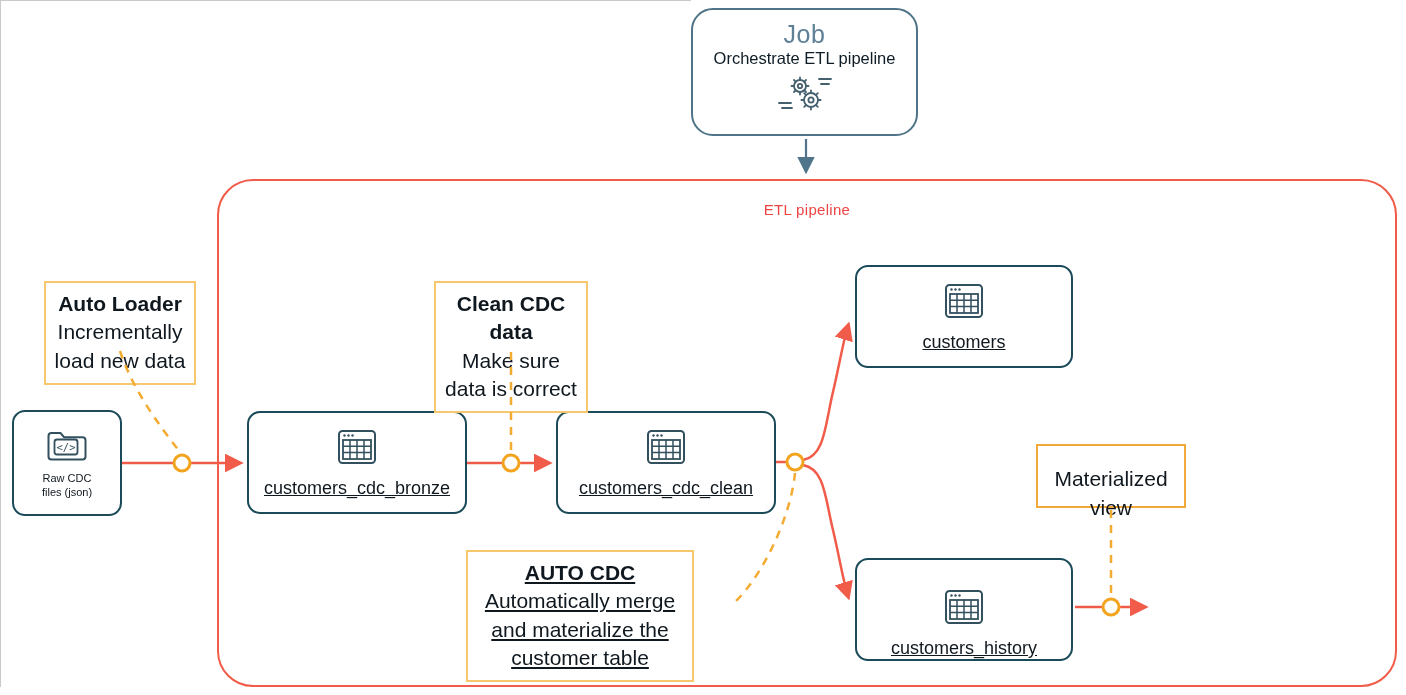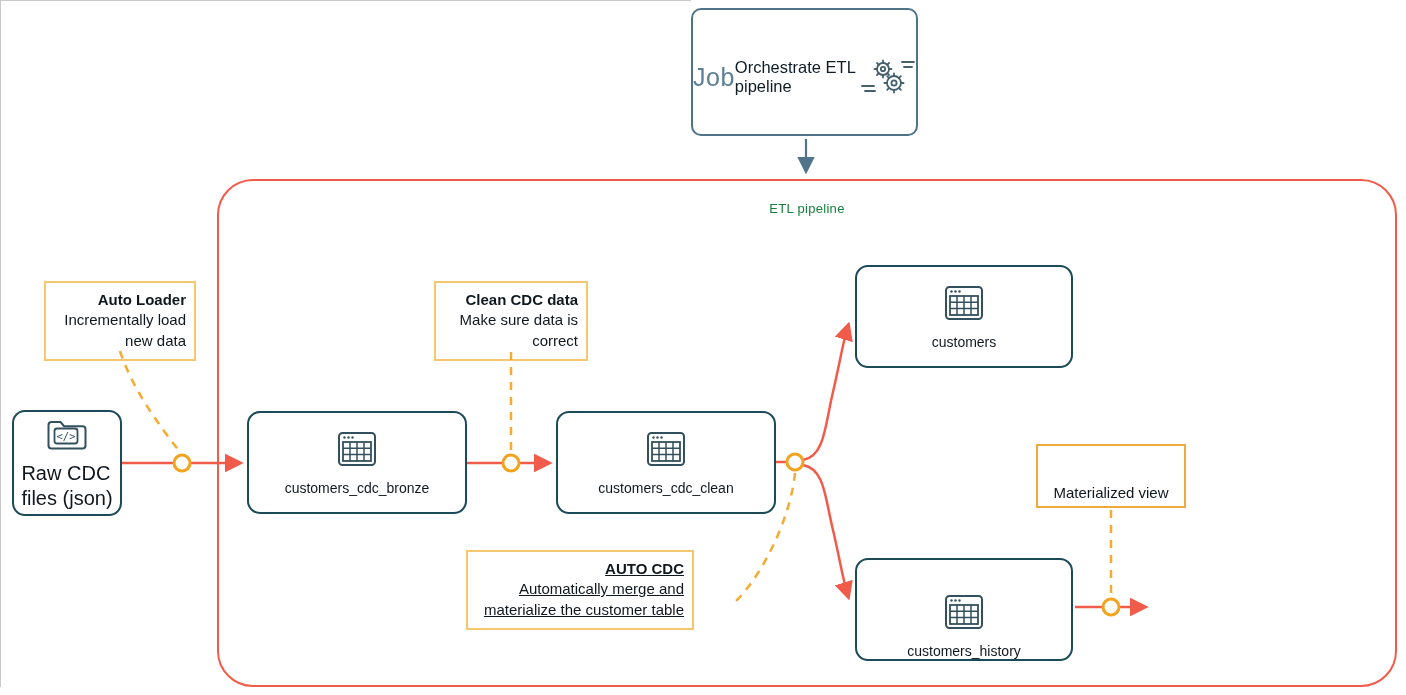--- a/index.html
+++ b/index.html
@@ -5,53 +5,53 @@
   html,body{margin:0;padding:0;background:#fff;}
   body{font-family:"Liberation Sans","DejaVu Sans",sans-serif;color:#10181f;}
   #canvas{position:relative;width:1406px;height:695px;background:#fff;overflow:hidden;}
 
   
   .edge-left{position:absolute;left:0;top:0;width:1px;height:687px;background:#c9c9c9;}
   .edge-top{position:absolute;left:0;top:0;width:691px;height:1px;background:#c9c9c9;}
 
   
   .job-box{position:absolute;left:691px;top:8px;width:227px;height:128px;
-    border:2px solid #4f7387;border-radius:10px;background:#fff;
-    display:flex;flex-direction:row;align-items:center;justify-content:flex-start;
+    border:2px solid #4f7387;border-radius:22px;background:#fff;
+    display:flex;flex-direction:column;align-items:center;justify-content:flex-start;
     padding-top:10px;box-sizing:border-box;}
   .job-title{color:#5d8097;font-size:25px;letter-spacing:.5px;}
   .job-subtitle{font-size:16.5px;color:#0e1c26;}
   .job-icon{margin-top:6px;}
 
   
   .etl-container{position:absolute;left:217px;top:179px;width:1180px;height:508px;
     border:2.5px solid #f15b49;border-radius:36px;box-sizing:border-box;background:transparent;}
   .etl-title{position:absolute;left:217px;top:201px;width:1180px;text-align:center;
-    color:#15803d;font-size:13px;letter-spacing:.3px;}
+    color:#ef4444;font-size:15px;letter-spacing:.3px;}
 
   
   .source-box{position:absolute;left:12px;top:410px;width:110px;height:106px;
     border:2.5px solid #1b4a59;border-radius:13px;background:#fff;box-sizing:border-box;
     display:flex;flex-direction:column;align-items:center;justify-content:center;gap:4px;}
-  .source-label{font-size:20px;line-height:1.25;}
+  .source-label{font-size:11px;line-height:1.25;text-align:center;}
 
   
   .table-node{position:absolute;border:2.5px solid #1b4a59;border-radius:13px;background:#fff;
     box-sizing:border-box;display:flex;flex-direction:column;align-items:center;
     justify-content:center;gap:9px;padding-top:2px;}
-  .table-node .label{font-size:14px;white-space:nowrap;}
+  .table-node .label{font-size:18px;white-space:nowrap;text-decoration:underline;}
   #node-bronze {left:247px; top:411px; width:220px; height:103px;}
   #node-clean  {left:556px; top:411px; width:220px; height:103px;}
   #node-customers{left:855px;top:265px; width:218px; height:103px;}
   #node-history{left:855px; top:558px; width:218px; height:103px;justify-content:flex-end;}
   #node-agg    {left:1152px;top:558px; width:220px; height:103px;}
 
   
   .annotation{position:absolute;background:#fff;border:2px solid #f7c76f;
-    box-sizing:border-box;text-align:right;font-size:15px;line-height:1.35;
+    box-sizing:border-box;text-align:center;font-size:21px;line-height:1.35;
     padding:7px 8px 8px 8px;}
   .annotation .title{font-weight:bold;}
   .annotation .body:empty{display:none;}
   #ann-auto-loader{left:44px; top:281px; width:152px;}
   #ann-clean-cdc {left:434px;top:281px; width:154px;}
   #ann-auto-cdc  {left:466px;top:550px; width:228px;text-decoration:underline;}
   #ann-materialized{left:1036px;top:444px;width:150px;height:64px;border-color:#f1a93b;
     display:flex;align-items:center;justify-content:center;}
   #ann-materialized .title{font-weight:normal;margin-top:36px;}
 

